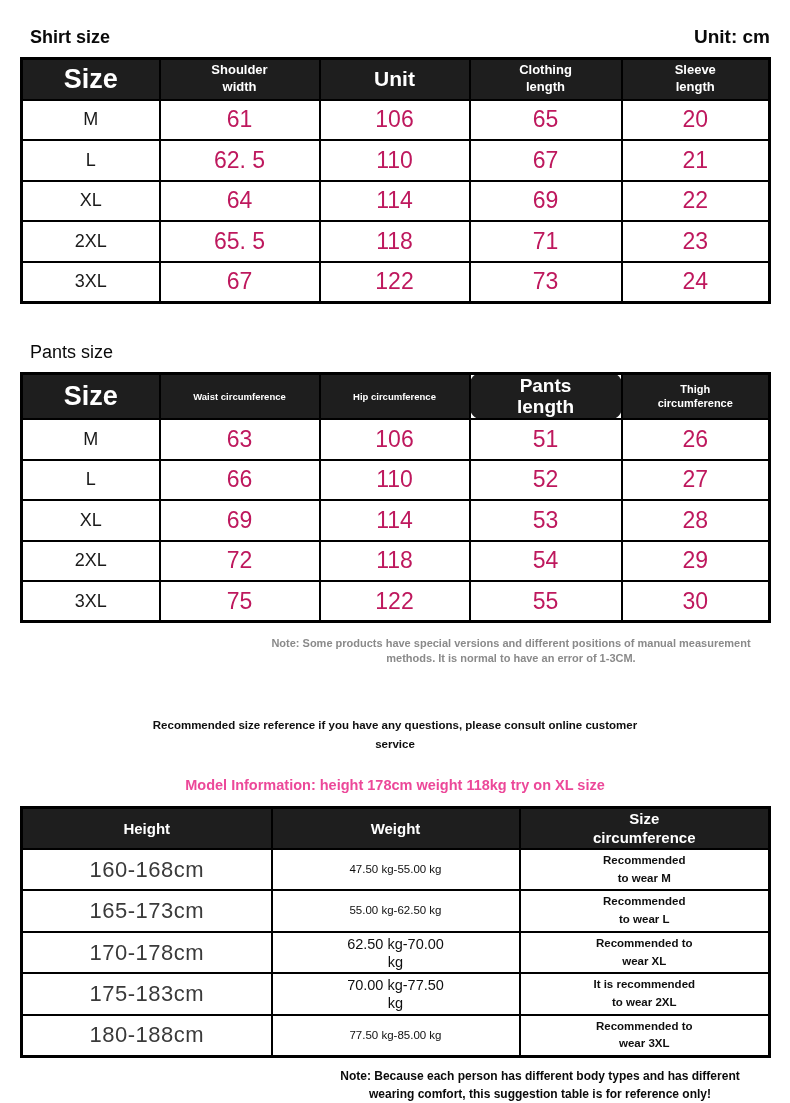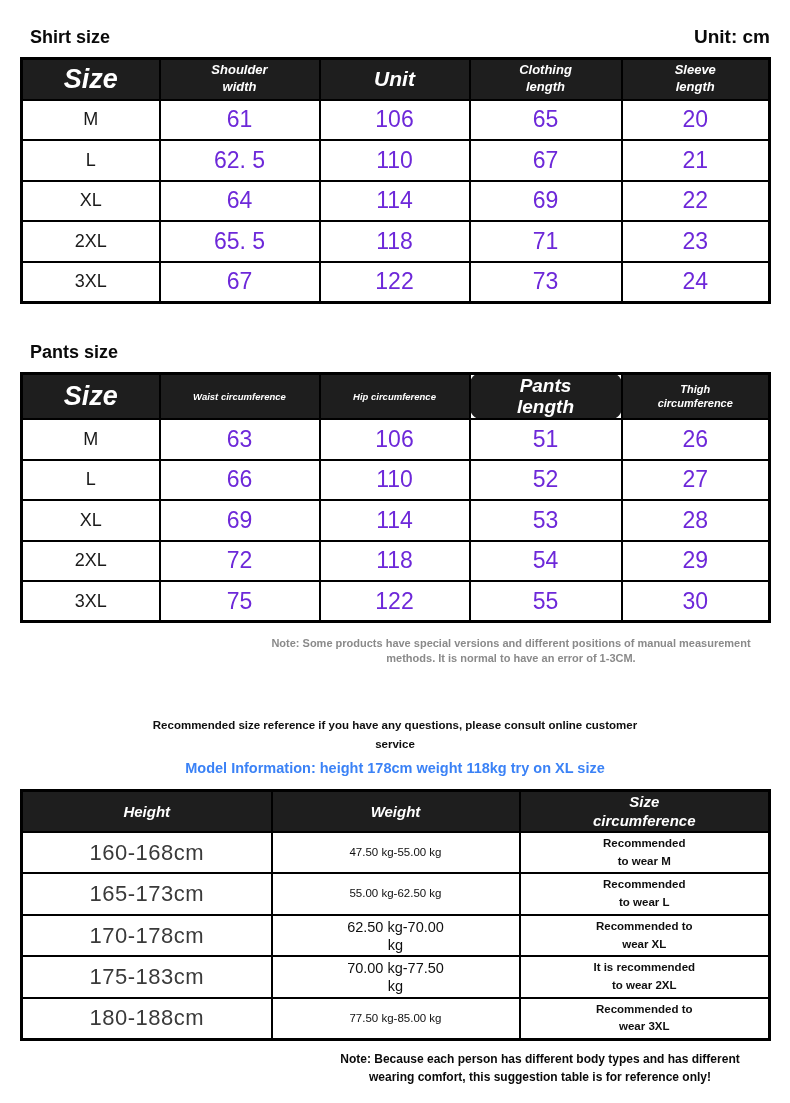--- a/index.html
+++ b/index.html
@@ -4,44 +4,44 @@
 <style>
   * { margin:0; padding:0; box-sizing:border-box; }
   body { background:#ffffff; }
   .page {
     width:790px; height:1103px; background:#ffffff; position:relative;
     font-family:"Liberation Sans","DejaVu Sans",sans-serif; color:#111; overflow:hidden;
   }
   .topbar { display:flex; justify-content:space-between; align-items:flex-end; padding:26px 20px 9px 30px; }
   .page-title { font-size:18px; font-weight:bold; color:#0a0a0a; }
   .unit-label { font-size:19px; font-weight:bold; color:#0a0a0a; }
-  .section-title { font-size:18px; font-weight:bold; color:#0a0a0a; margin:38px 0 9px 30px; }
+  .section-title { font-size:18px; font-weight:normal; color:#0a0a0a; margin:38px 0 9px 30px; }
 
   table.size-table { border-collapse:collapse; margin-left:20px; width:748px; table-layout:fixed; background:#fff; border:3px solid #000; }
   table.size-table th, table.size-table td { border:2px solid #000; text-align:center; vertical-align:middle; padding:0; }
-  table.size-table thead th { background:#1e1e1e; color:#ffffff;font-style:italic; }
+  table.size-table thead th { background:#1e1e1e; color:#ffffff; }
 
   .t-shirt thead th, .t-pants thead th { height:41px; }
   .t-shirt tbody td, .t-pants tbody td { height:40.5px; }
   .h-size { font-size:27px; font-weight:bold; }
   .h-bust { font-size:21px; font-weight:bold; }
   .h-small { font-size:13px; font-weight:bold; line-height:1.3; }
   .h-tiny { font-size:9.5px; font-weight:bold; white-space:nowrap; }
   .h-pants { font-size:19px; font-weight:bold; line-height:1.15;border-radius:11px; }
   .h-thigh { font-size:11px; font-weight:bold; line-height:1.3; }
   .wrap-narrow { display:inline-block; max-width:72px; }
   .wrap-60 { display:inline-block; max-width:58px; }
   .wrap-100 { display:inline-block; max-width:100px; }
   .wrap-120 { display:inline-block; max-width:125px; }
   td.label { font-size:18px; color:#1a1a1a; }
-  td.num { font-size:23px; color:#6d28d9; }
+  td.num { font-size:23px; color:#be185d; }
 
   .note-gray { width:486px; margin:13px 36px 0 auto; text-align:center; color:#8a8a8a; font-size:11px; font-weight:bold; line-height:1.35; }
   .note-reference { width:520px; margin:50px auto 0; text-align:center; font-size:11.5px; font-weight:bold; color:#0f0f0f; line-height:1.7; }
-  .model-info { margin:5px auto 0; text-align:center; font-size:14.5px; font-weight:bold; color:#3b82f6; }
+  .model-info { margin:22px auto 0; text-align:center; font-size:14.5px; font-weight:bold; color:#ec4899; }
 
   .t-rec { margin-top:13px; }
   .t-rec thead th { height:40px; font-size:15px; font-weight:bold; line-height:1.3; }
   .t-rec tbody td { height:41.5px; }
   td.height-cell { font-size:22px; font-weight:normal; color:#3a3a3a; letter-spacing:0.5px; }
   td.weight-cell { font-size:11.5px; font-weight:normal; color:#0f0f0f; white-space:pre-line; line-height:1.35; }
   .t-rec tbody tr:nth-child(3) td.weight-cell, .t-rec tbody tr:nth-child(4) td.weight-cell { font-size:14.5px; line-height:1.25; }
   td.rec-cell { font-size:11.5px; font-weight:bold; color:#0f0f0f; white-space:pre-line; line-height:1.55; }
 
   .note-disclaimer { width:436px; margin:9px 32px 0 auto; text-align:center; font-size:12px; font-weight:bold; color:#0a0a0a; line-height:1.5; }

